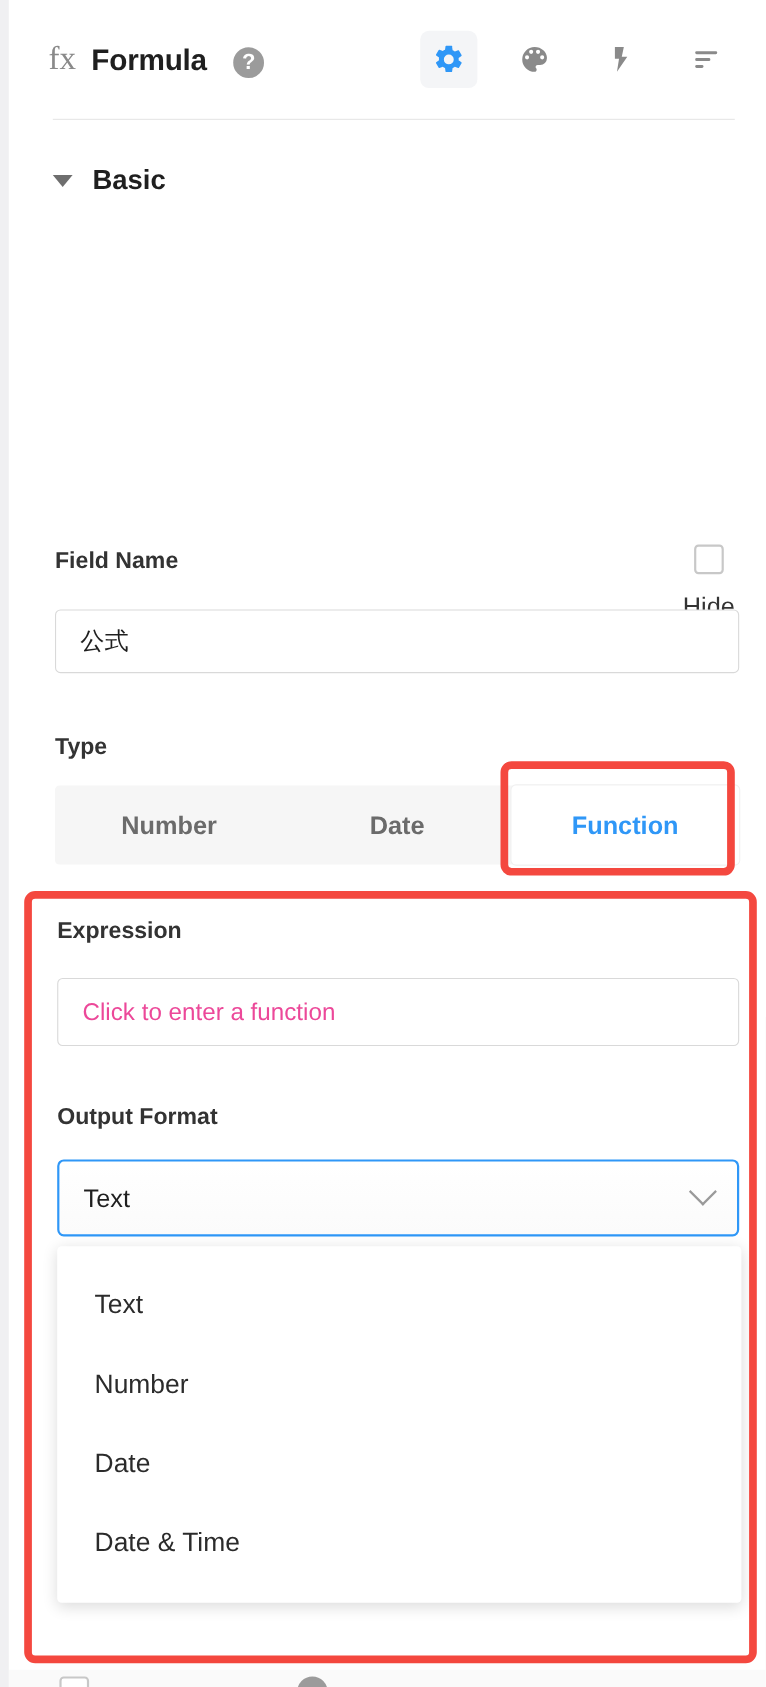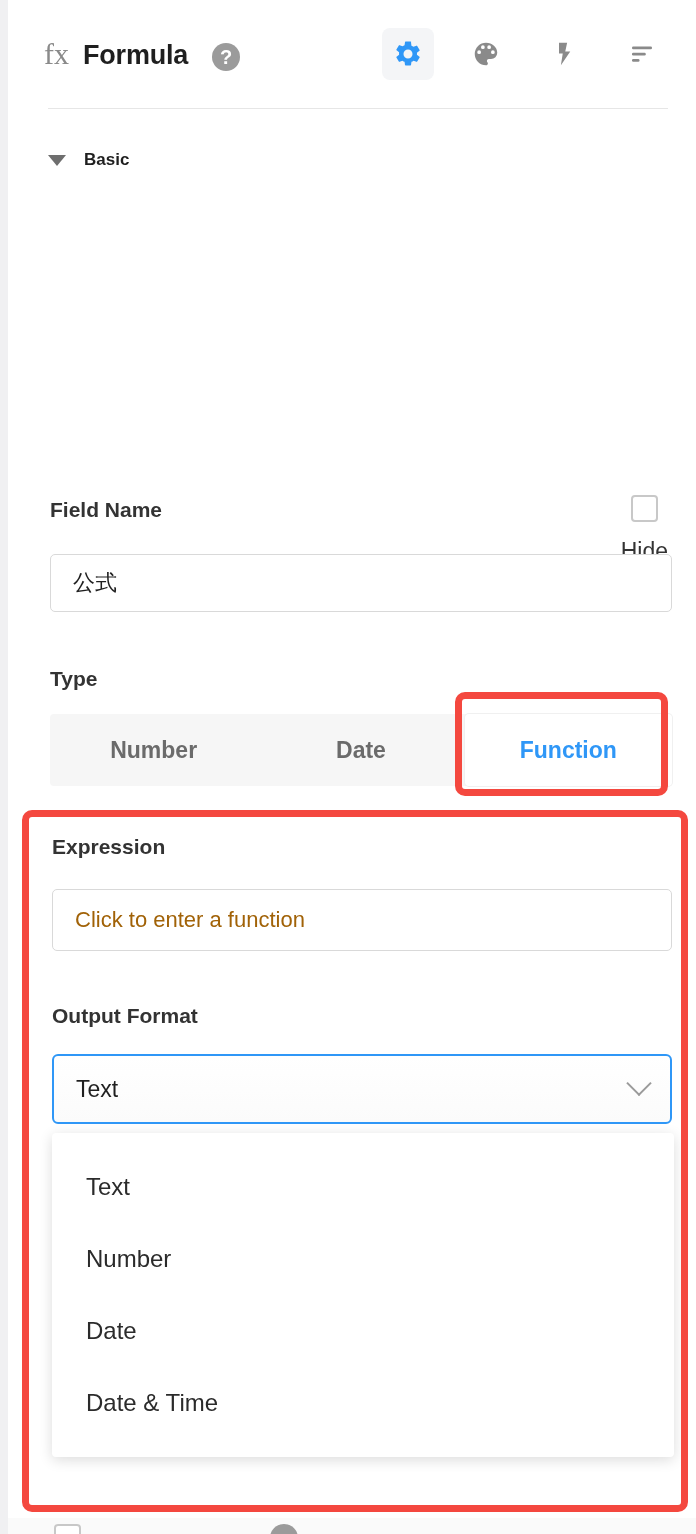--- a/index.html
+++ b/index.html
@@ -103,21 +103,21 @@
     align-items: center;
     gap: 18px;
   }
   .caret {
     width: 0; height: 0;
     border-left: 9px solid transparent;
     border-right: 9px solid transparent;
     border-top: 11px solid #6e6e6e;
   }
   .section-title {
-    font-size: 17px;
+    font-size: 25px;
     font-weight: bold;
     color: #1f1f1f;
   }
 
   
   .notice {
     position: absolute;
     left: 42px;
     top: 233px;
     width: 624px;
@@ -172,21 +172,21 @@
     border: 1px solid #d9d9d9;
     border-radius: 5px;
     background: #fff;
     display: flex;
     align-items: center;
     padding-left: 22px;
     font-size: 22px;
     color: #1f1f1f;
   }
   .text-input.placeholder {
-    color: #a16207;
+    color: #ec4899;
   }
 
   
   .segmented {
     position: absolute;
     left: 42px;
     top: 714px;
     width: 622px;
     height: 72px;
     background: #f6f6f6;

